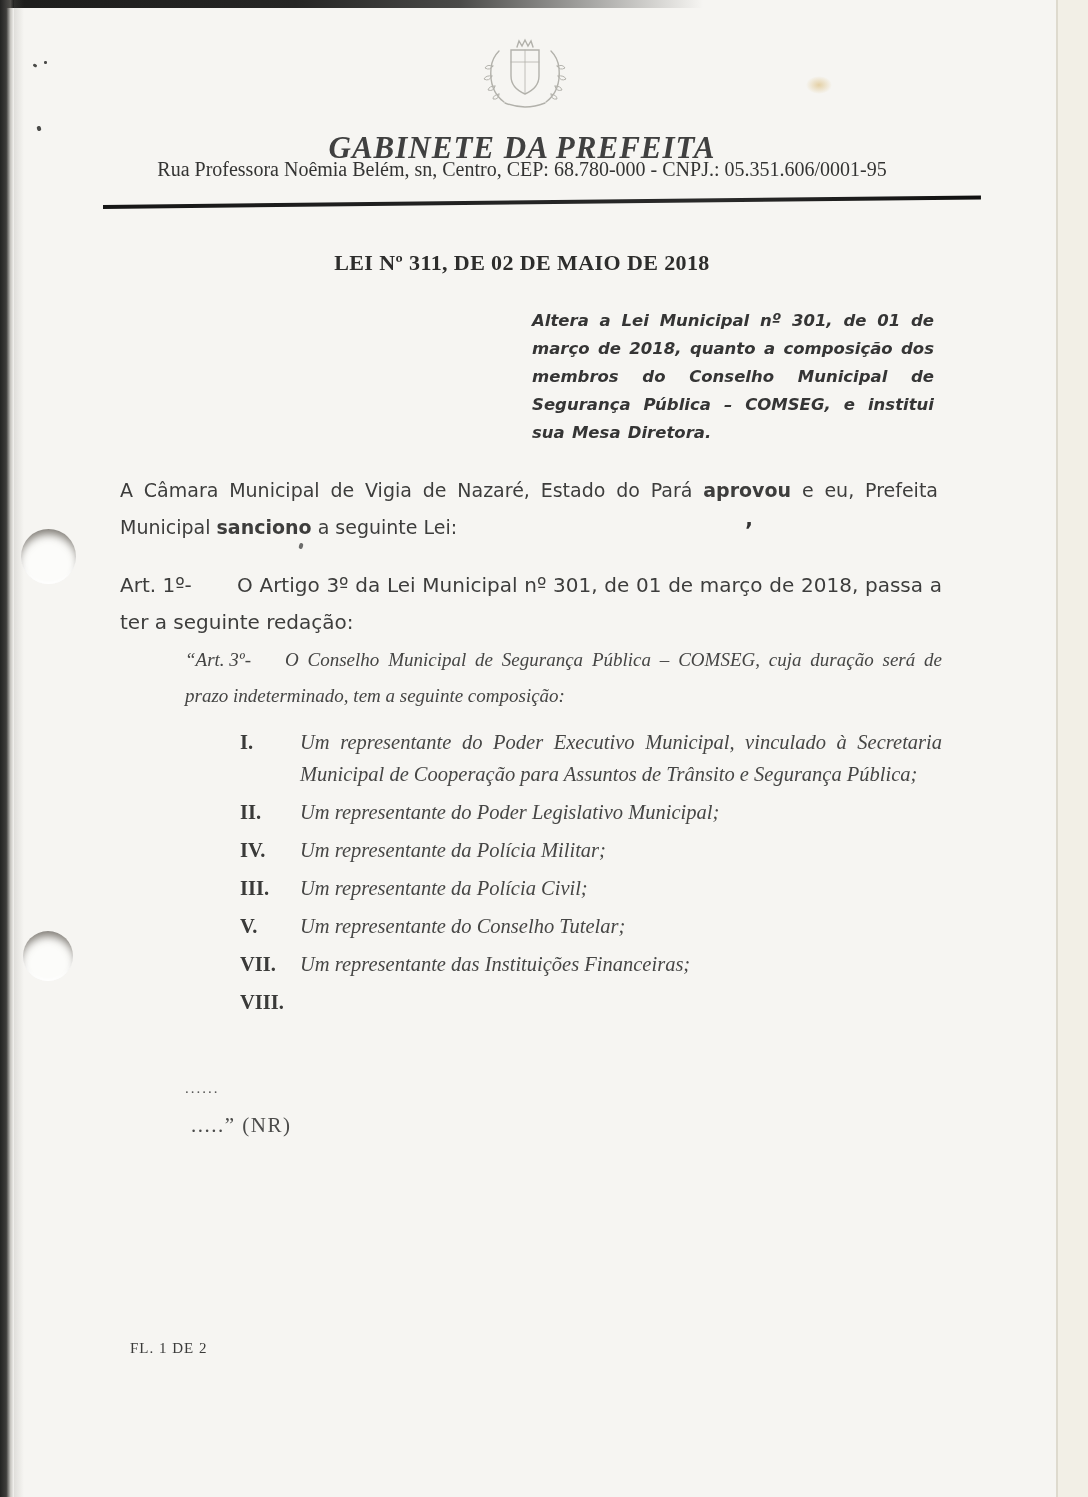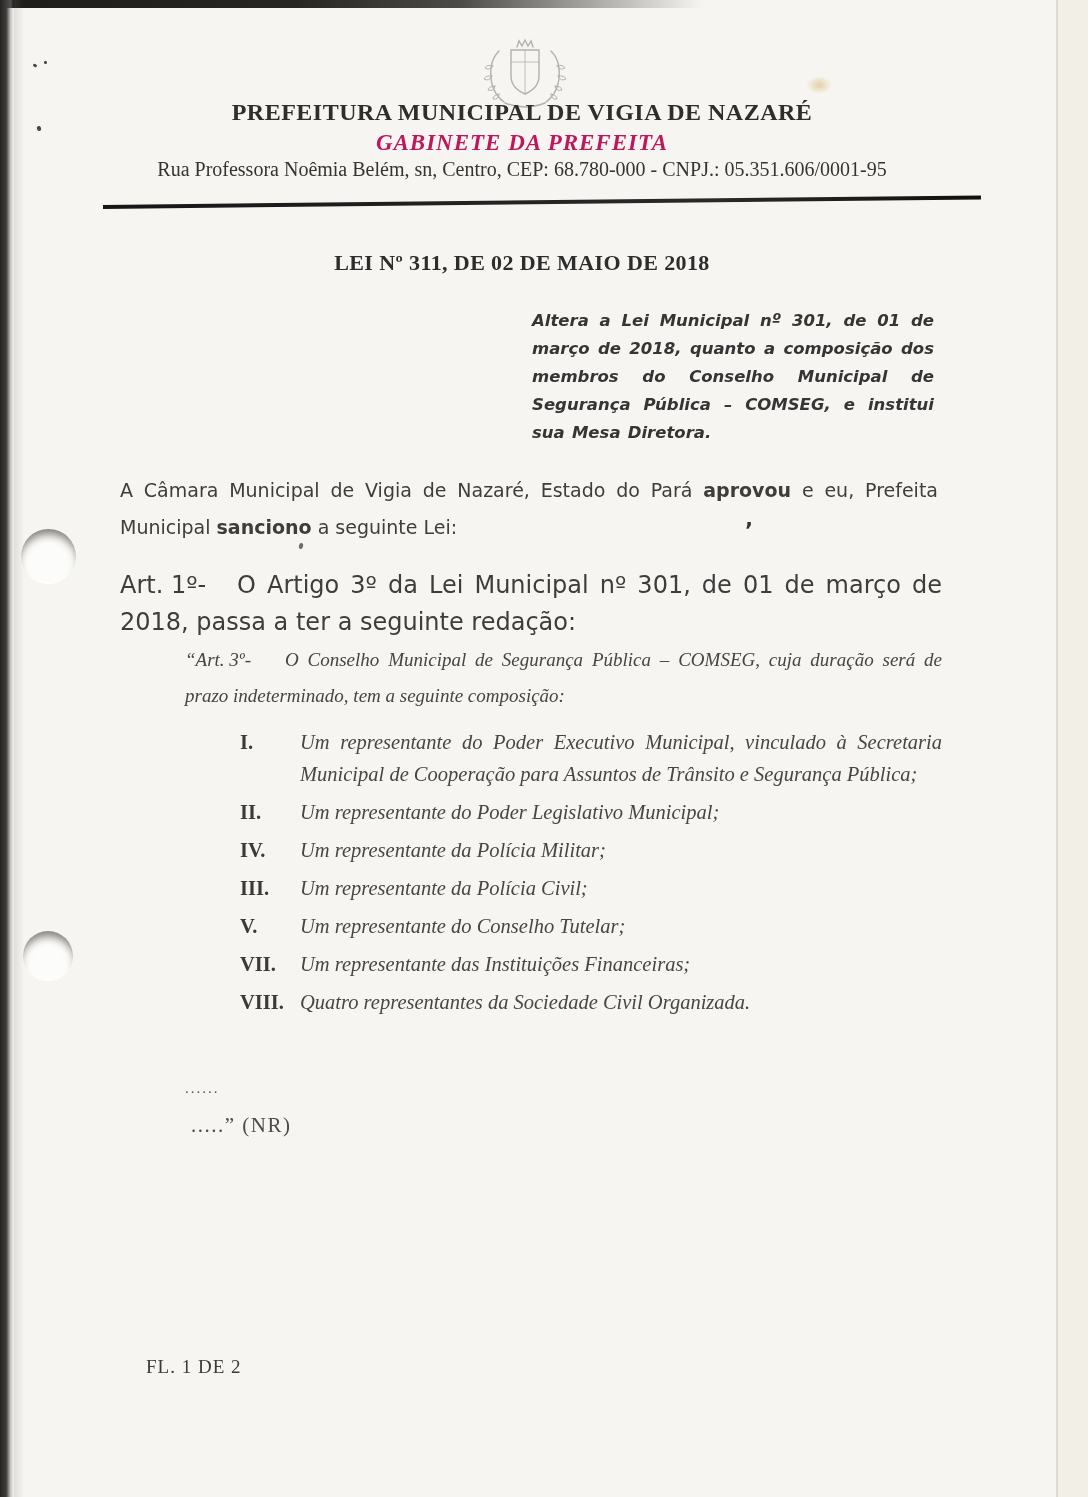--- a/index.html
+++ b/index.html
@@ -52,21 +52,21 @@
   
   .logo{position:absolute;left:458px;top:38px;width:132px;height:74px;opacity:.8;}
   .org-name{
     position:absolute;left:0;top:99px;width:1044px;text-align:center;
     font-family:"Liberation Serif",serif;font-weight:bold;font-size:24px;
     letter-spacing:.5px;color:#2e2e2d;
   }
   .office{
     position:absolute;left:0;top:130px;width:1044px;text-align:center;
     font-family:"Liberation Serif",serif;font-weight:bold;font-style:italic;
-    font-size:23px;letter-spacing:1px;color:#be185d;
+    font-size:31px;letter-spacing:1px;color:#404040;
   }
   .address{
     position:absolute;left:0;top:158px;width:1044px;text-align:center;
     font-family:"Liberation Serif",serif;font-size:20px;color:#343433;
   }
   .rule{
     position:absolute;left:103px;top:205px;width:878px;height:3.5px;
     background:linear-gradient(to right,#161616,#2a2a2a 70%,#101010);
     transform:rotate(-0.62deg);transform-origin:0 50%;
   }
@@ -82,21 +82,21 @@
     font-weight:bold;font-style:italic;font-size:16.5px;line-height:28px;
     text-align:justify;color:#353535;word-spacing:1.5px;
   }
   .preamble{
     position:absolute;left:120px;top:472px;width:818px;margin:0;
     font-size:19px;line-height:37px;text-align:justify;color:#3d3d3c;
   }
   .preamble .b{font-weight:bold;}
   .article{
     position:absolute;left:120px;width:822px;margin:0;
-    font-size:24px;line-height:37px;text-align:justify;color:#3d3d3c;
+    font-size:20px;line-height:37px;text-align:justify;color:#3d3d3c;
   }
   .art1{top:567px;}
   .art2{top:1182px;}
   .art-label{display:inline-block;width:117px;}
   .quoted{
     position:absolute;left:185px;top:642px;width:757px;margin:0;
     font-family:"Liberation Serif",serif;font-style:italic;font-size:19px;
     line-height:36px;text-align:justify;color:#454544;
   }
   .quoted .q-label{display:inline-block;width:100px;font-style:italic;}
@@ -113,22 +113,22 @@
   ol.comp-list .numeral{
     position:absolute;left:0;top:0;font-style:normal;font-weight:bold;color:#3a3a39;
   }
   .ellipsis{
     position:absolute;left:185px;margin:0;
     font-family:"Liberation Serif",serif;font-size:19px;color:#4c4c4b;letter-spacing:1.5px;
   }
   .ell1{top:1080px;font-size:15px;letter-spacing:2px;color:#565655;}
   .ell2{top:1113px;font-size:21px;margin-left:6px;}
   .sheet-label{
-    position:absolute;left:130px;top:1340px;margin:16px;
-    font-family:"Liberation Serif",serif;font-size:19px;letter-spacing:1px;color:#3b3b3a;
+    position:absolute;left:130px;top:1340px;margin:0;
+    font-family:"Liberation Serif",serif;font-size:15px;letter-spacing:1px;color:#3b3b3a;
   }
 </style>
 </head>
 <body>
 
 <div id="page">
 
   <div class="edge-top"></div>
   <div class="edge-right"></div>
   <div class="edge-left"></div>
@@ -148,21 +148,20 @@
         <path d="M53 12 h28 v26 q0 12 -14 18 q-14 -6 -14 -18 z"></path>
         <path d="M53 24 h28 M67 12 v43" stroke-width="0.8"></path>
         <path d="M46 64 Q31 53 33 30 Q34 20 41 13"></path>
         <path d="M88 64 Q103 53 101 30 Q100 20 93 13"></path>
         <path d="M35 28 q-6 -2 -8 2 q5 3 8 -2 M34 38 q-6 -1 -8 3 q5 3 8 -3 M37 48 q-6 0 -7 4 q6 2 7 -4 M41 56 q-6 1 -6 5 q6 1 6 -5" stroke-width="1"></path>
         <path d="M99 28 q6 -2 8 2 q-5 3 -8 -2 M100 38 q6 -1 8 3 q-5 3 -8 -3 M97 48 q6 0 7 4 q-6 2 -7 -4 M93 56 q6 1 6 5 q-6 1 -6 -5" stroke-width="1"></path>
         <path d="M47 65 Q67 73 87 65"></path>
       </g>
     </svg>
   </div>
-  <div class="org-name">PREFEITURA MUNICIPAL DE VIGIA DE NAZARÉ</div>
   <div class="office">GABINETE DA PREFEITA</div>
   <div class="address">Rua Professora Noêmia Belém, sn, Centro, CEP: 68.780-000 - CNPJ.: 05.351.606/0001-95</div>
   <div class="rule"></div>
 
   <h1 class="law-title">LEI Nº 311, DE 02 DE MAIO DE 2018</h1>
 
   <p class="epigraph">Altera a Lei Municipal nº 301, de 01 de março de 2018, quanto a composição dos membros do Conselho Municipal de Segurança Pública – COMSEG, e institui sua Mesa Diretora.</p>
 
   <p class="preamble"><span>A Câmara Municipal de Vigia de Nazaré, Estado do Pará </span><span class="b">aprovou</span><span> e eu, Prefeita Municipal </span><span class="b">sanciono</span><span> a seguinte Lei:</span></p>
 
@@ -202,21 +201,20 @@
       </li>
 
 
       <li>
         <span class="numeral">VII.</span>
         <span>Um representante das Instituições Financeiras;</span>
       </li>
 
       <li>
         <span class="numeral">VIII.</span>
-        <span>Quatro representantes da Sociedade Civil Organizada.</span>
       </li>
     </ol>
 
   <p class="ellipsis ell1">......</p>
   <p class="ellipsis ell2">.....” (NR)</p>
 
 
   <p class="sheet-label">FL. 1 DE 2</p>
 
 </div>

